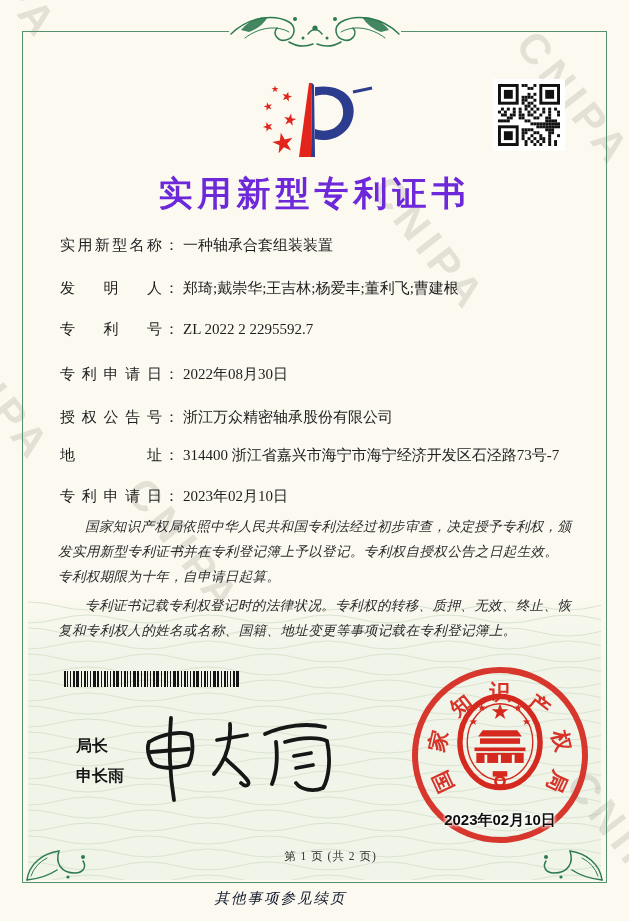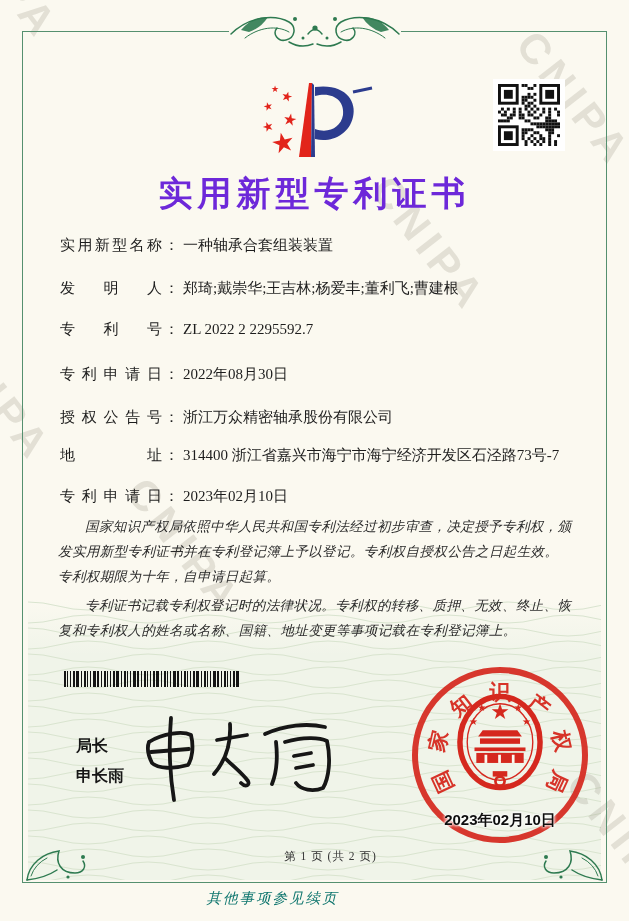--- a/index.html
+++ b/index.html
@@ -67,22 +67,22 @@
              color:rgba(213,40,30,0.95);width:22px;height:22px;margin:-11px 0 0 -11px;
              text-align:center;line-height:22px;}
   .emblem{position:absolute;left:42px;top:24px;}
   .seal-date{position:absolute;left:0;bottom:13px;width:176px;text-align:center;z-index:6;
              font-family:"Liberation Sans","DejaVu Sans",sans-serif;font-size:15px;font-weight:700;
              color:#0e0e0e;text-shadow:0 0 3px #fff,0 0 3px #fff,0 0 4px #fff;}
 
   
   .page-footer{position:absolute;left:0;top:849px;width:629px;text-align:center;z-index:3;
                font-size:11.5px;color:#333;letter-spacing:1px;padding-left:16px;}
-  .note{position:absolute;left:0;top:889px;width:545px;text-align:center;z-index:3;
-        font-size:14.5px;font-style:italic;letter-spacing:2px;color:#0f766e;}
+  .note{position:absolute;left:8px;top:889px;width:545px;text-align:center;z-index:3;
+        font-size:14.5px;font-style:italic;letter-spacing:2px;color:#0f172a;}
 
   .green-stroke{stroke:#2e7a50;fill:none;stroke-width:1.5;stroke-linecap:round;}
   .green-fill{fill:#2e7a50;stroke:none;}
 </style>
 </head>
 <body>
 
 <div id="page">
 
   <div class="guilloche">

